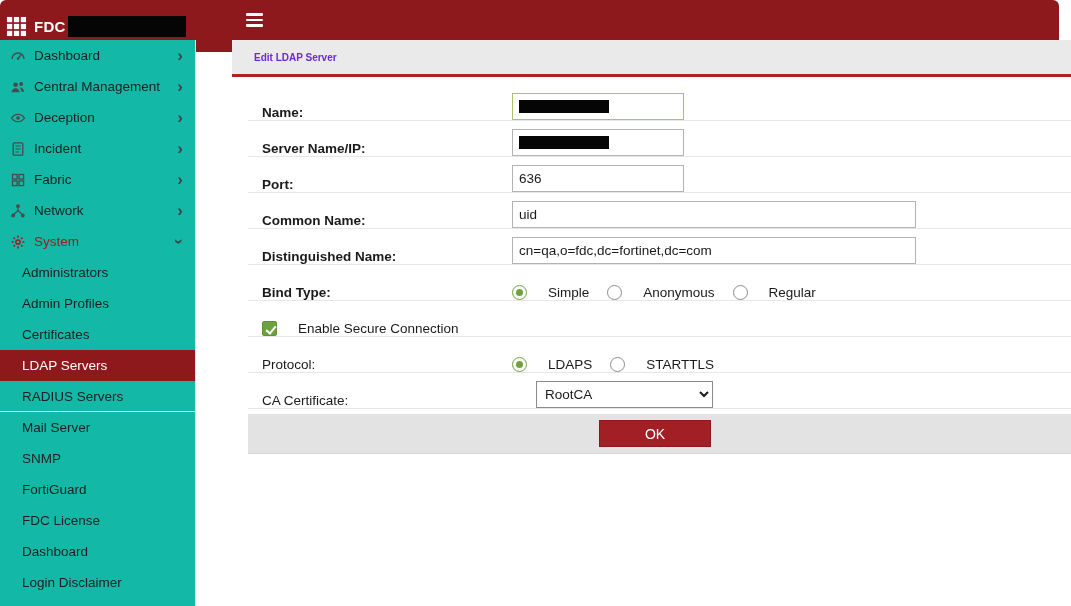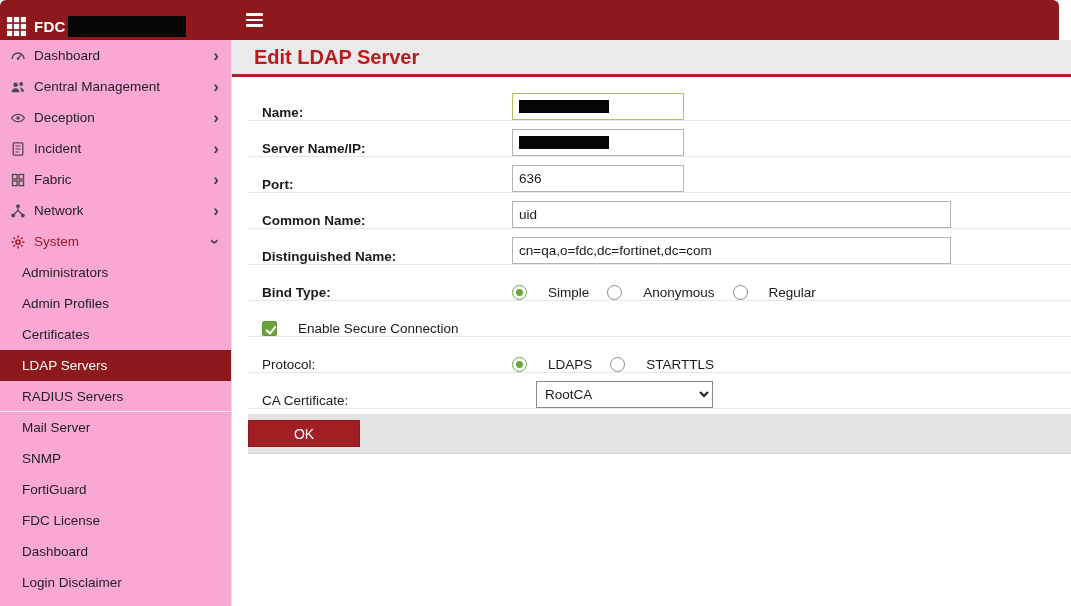--- a/index.html
+++ b/index.html
@@ -7,56 +7,56 @@
   .screen { position: relative; width: 1071px; height: 606px; background: #fff; overflow: hidden; }
 
   
   .topbar { position: absolute; top: 0; left: 0; right: 12px; height: 52px; background: #8e191d; display: flex; align-items: center; padding-left: 6px; border-radius: 6px; }
   .brand { color: #fff; font-weight: bold; font-size: 15px; margin-left: 7px; letter-spacing: .3px; }
   .redact-header { width: 118px; height: 21px; background: #050505; margin-left: 2px; }
   .hamburger { position: absolute; left: 246px; top: 13px; width: 17px; cursor: pointer; }
   .hamburger span { display: block; height: 2.5px; background: #fff; margin-bottom: 3px; border-radius: 1px; }
 
   
-  .sidebar { position: absolute; top: 40px; left: 0; bottom: 0; width: 232px; background: #f9a8d4; border-right: 1px solid #e0e0e0; }
+  .sidebar { position: absolute; top: 40px; left: 0; bottom: 0; width: 196px; background: #14b8a6; border-right: 1px solid #e0e0e0; }
   .side-item { height: 31px; display: flex; align-items: center; padding: 0 12px 0 8px; font-size: 13.5px; color: #1f1f1f; cursor: pointer; }
   .side-item .ic { width: 19px; height: 16px; margin-right: 7px; display: flex; align-items: center; justify-content: center; flex: none; }
   .side-item .chev { margin-left: auto; font-size: 17px; color: #444; line-height: 1; font-weight: bold; }
   .side-item.system { color: #9e1b20; }
   .chev.down { transform: rotate(90deg); }
   .child { height: 31px; display: flex; align-items: center; padding-left: 22px; font-size: 13.5px; color: #1f1f1f; cursor: pointer; }
   .child.selected { background: #8e191d; color: #fff; }
   .child.divider { border-bottom: 1px solid #e8e8e8; }
 
   
   .main { position: absolute; top: 40px; left: 232px; right: 0; bottom: 0; background: #fff; }
-  .titlebar { height: 37px; background: #eaeaea; border-bottom: 3px solid #b01f24; display: flex; align-items: center; padding-left: 22px; font-size: 20px; font-weight: bold; color: #b91c1c; }
+  .titlebar { height: 37px; background: #eaeaea; border-bottom: 3px solid #b01f24; display: flex; align-items: center; padding-left: 22px; font-size: 10px; font-weight: bold; color: #6d28d9; }
 
   .form { margin: 8px 0 0 16px; }
   .frow { min-height: 36px; display: flex; align-items: flex-end; border-bottom: 1px solid #e7e7e7; padding-left: 14px; }
   .flabel { width: 250px; font-size: 13.5px; font-weight: bold; color: #1a1a1a; flex: none; }
   .flabel.normal { font-weight: normal; }
 
   .tinput { height: 27px; border: 1px solid #b3b3b3; background: #fff; font-size: 13.5px; padding: 0 6px; font-family: inherit; color: #1a1a1a; }
   .tinput.fake { display: flex; align-items: center; }
   .w-s { width: 172px; }
-  .w-l { width: 439px; }
+  .w-l { width: 404px; }
   .green { border-color: #a9c36b; }
   .redact-box { width: 90px; height: 13px; background: #050505; }
 
   .opt { display: flex; align-items: center; gap: 21px; margin-right: 18px; font-size: 13.5px; color: #1a1a1a; cursor: pointer; }
   .radio { width: 15px; height: 15px; border: 1px solid #8c8c8c; border-radius: 50%; background: #fff; position: relative; flex: none; }
   .radio.on { border-color: #6da33f; }
   .radio.on::after { content: ""; position: absolute; inset: 3px; background: #6da33f; border-radius: 50%; }
   .cbox { width: 15px; height: 15px; background: #6da33f; border: 1px solid #5d9235; border-radius: 2px; position: relative; flex: none; }
   .cbox::after { content: ""; position: absolute; left: 4.5px; top: 1.5px; width: 4px; height: 8px; border: solid #fff; border-width: 0 2px 2px 0; transform: rotate(40deg); }
 
   .tselect { height: 27px; width: 177px; border: 1px solid #8a8a8a; font-size: 13.5px; font-family: inherit; background: #fff; padding: 0 4px; color: #1a1a1a; margin-left: 24px; }
 
-  .footer { margin-left: 16px; height: 40px; background: #e3e3e3; border-bottom: 1px solid #d6d6d6; display: flex; align-items: center; justify-content: flex-start; padding-right: 9px; margin-top: 5px; }
+  .footer { margin-left: 16px; height: 40px; background: #e3e3e3; border-bottom: 1px solid #d6d6d6; display: flex; align-items: center; justify-content: center; padding-right: 9px; margin-top: 5px; }
   .ok { width: 112px; height: 27px; background: #a22025; color: #fff; border: 1px solid #8e191d; font-size: 14px; font-family: inherit; cursor: pointer; }
 </style>
 </head>
 <body>
 
 <div class="screen">
 
   <div class="topbar">
     <span style="display:flex;">
       <svg width="21" height="21" viewBox="0 0 22 22" fill="#ffffff">

